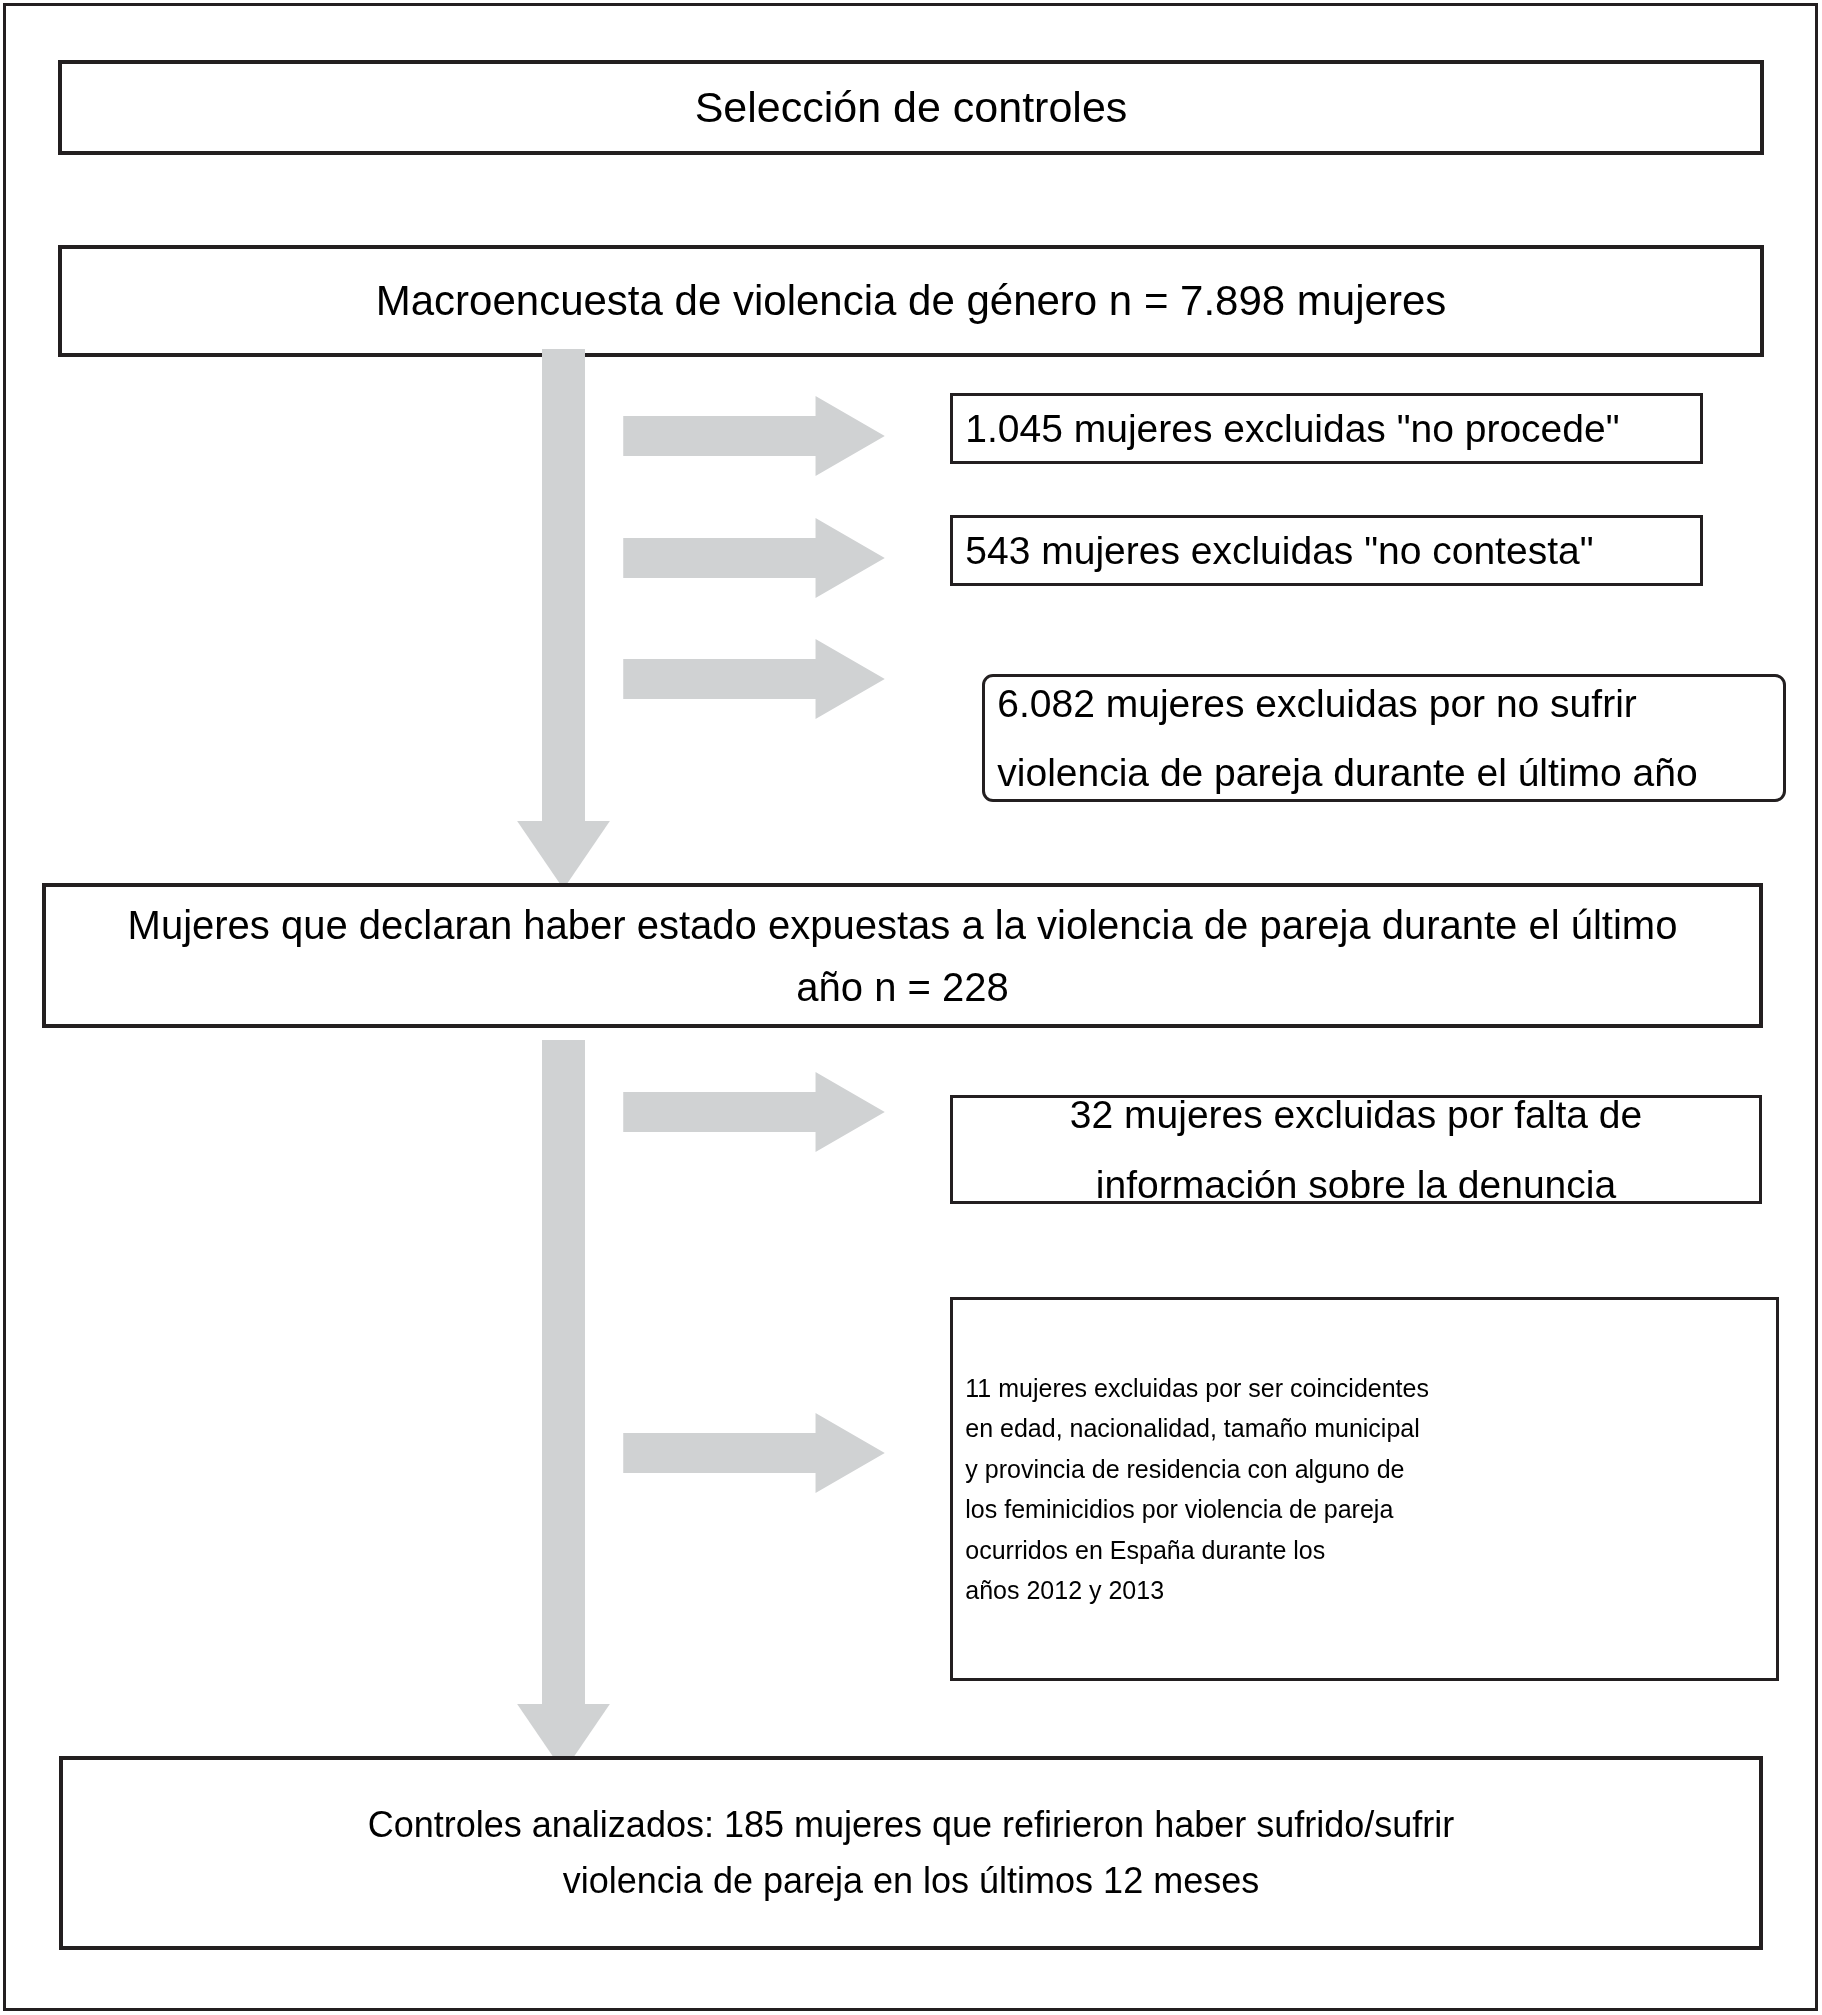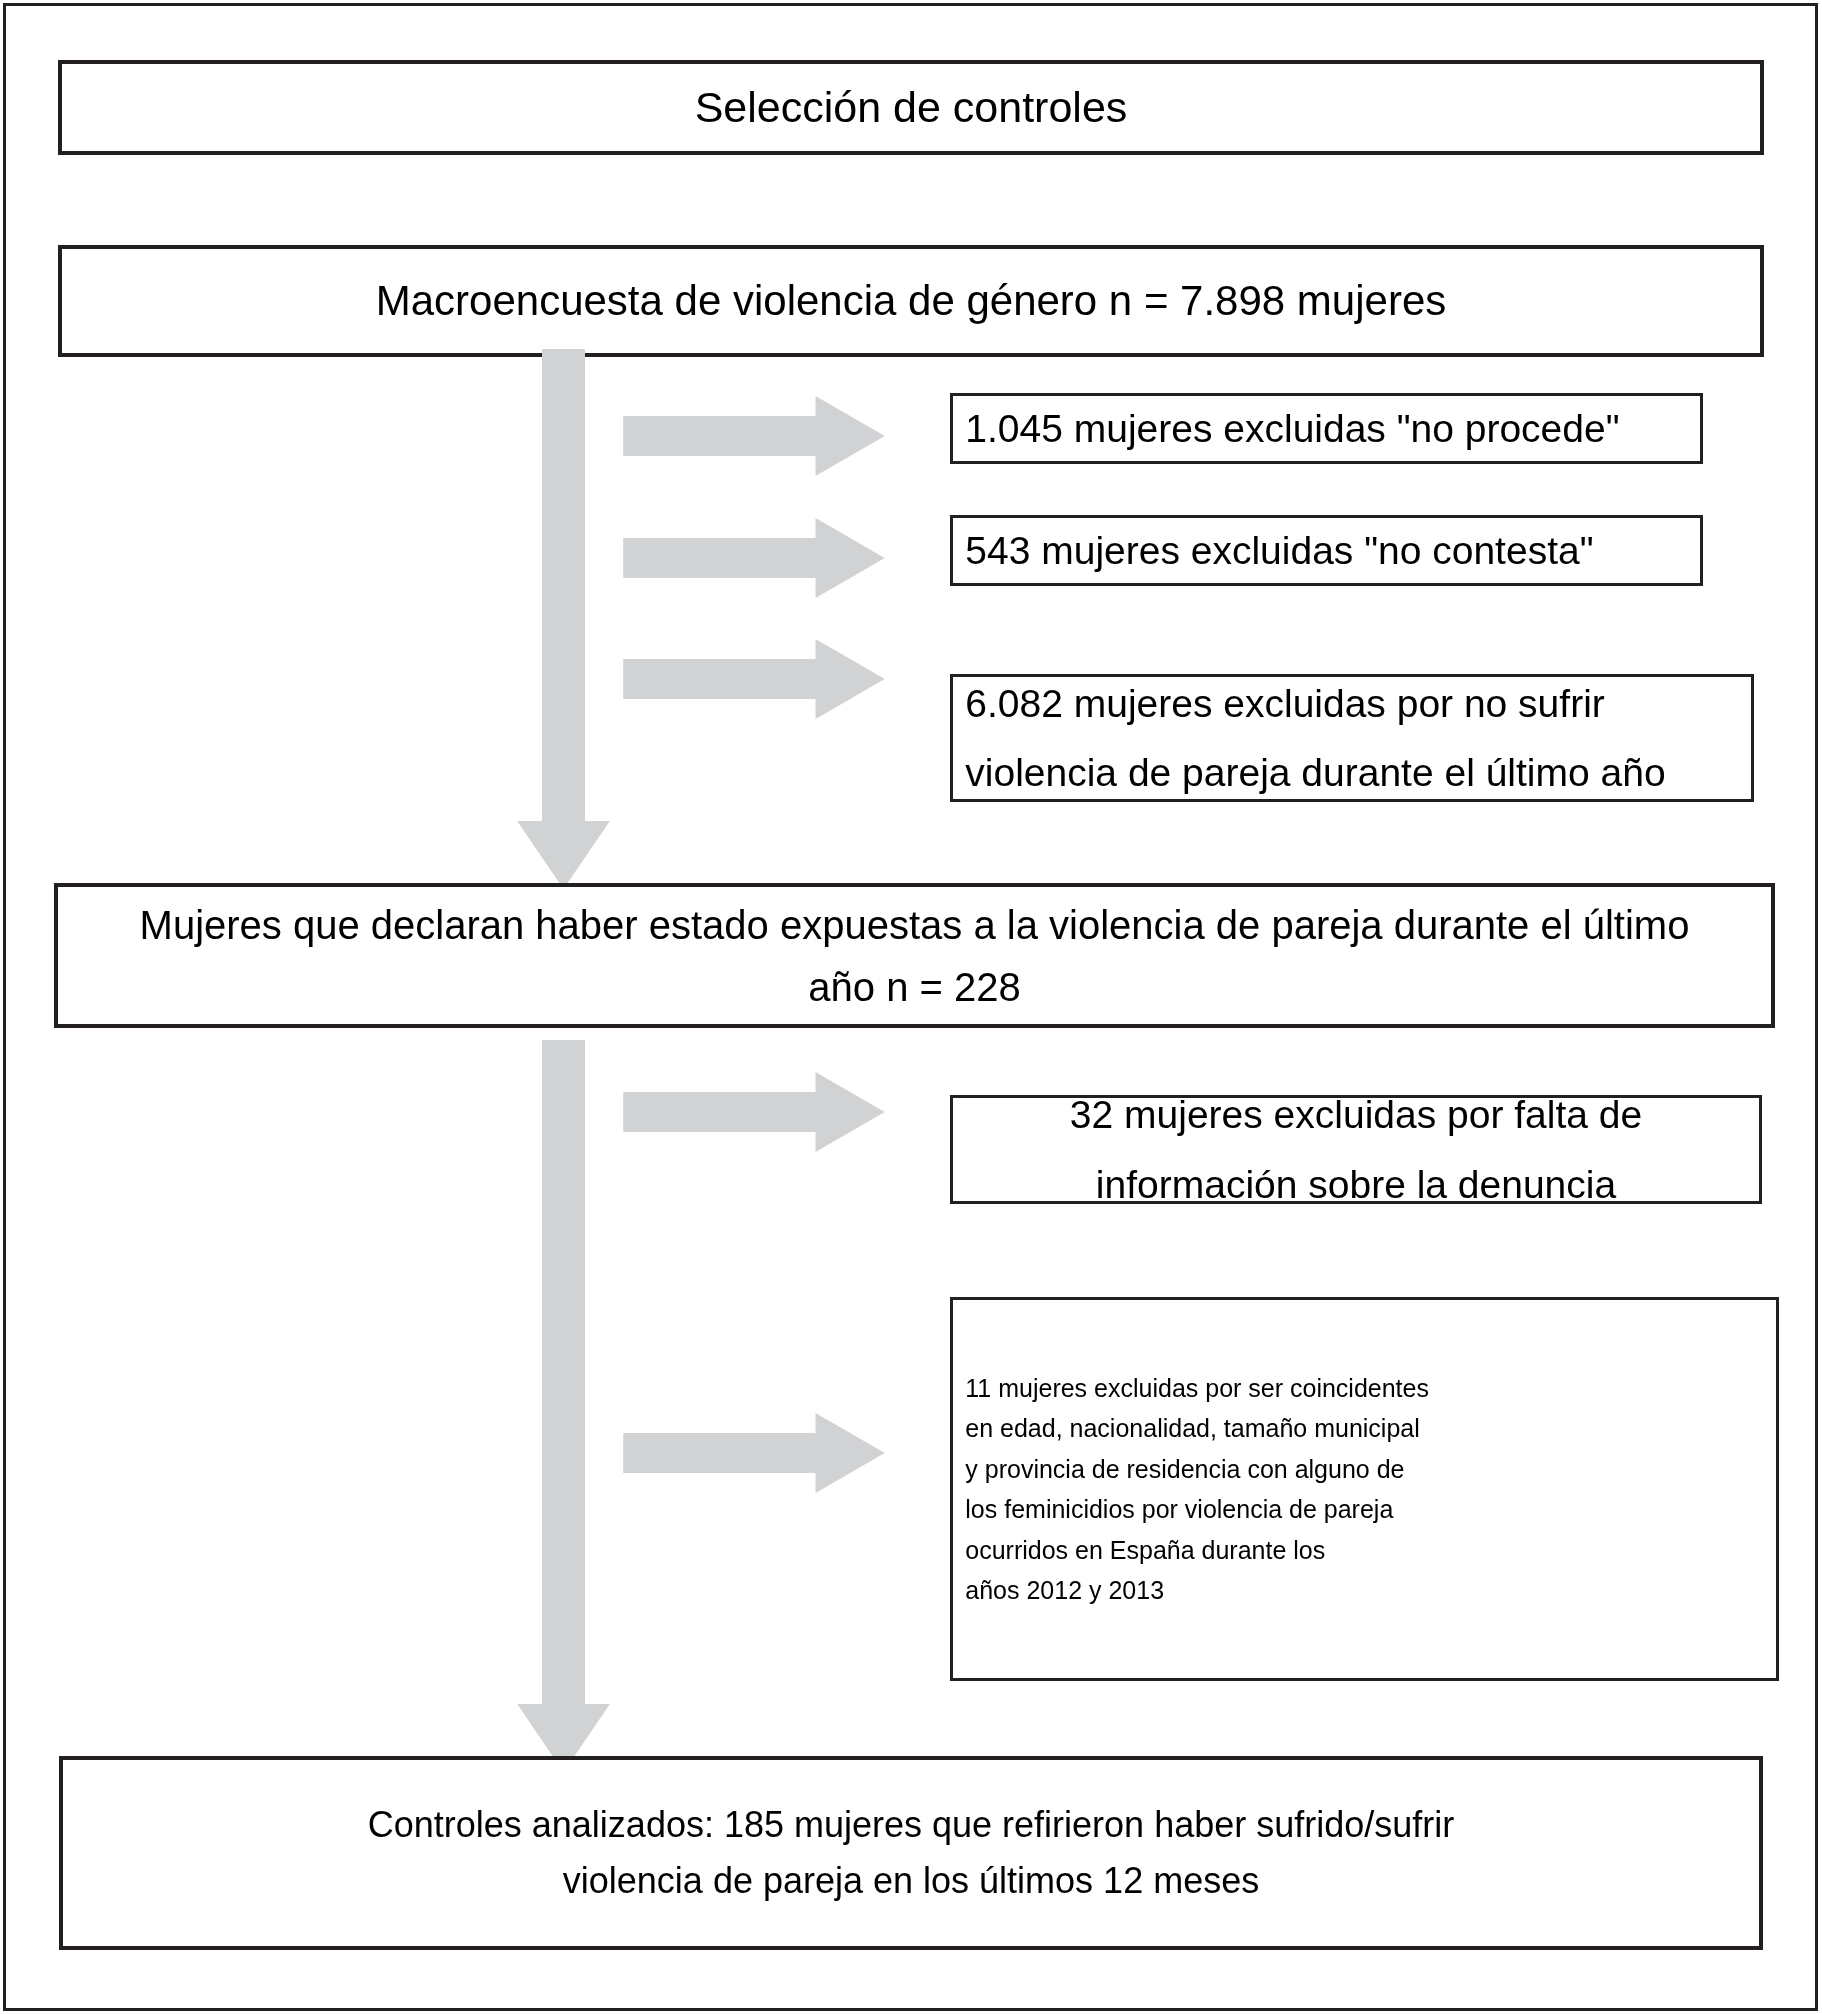--- a/index.html
+++ b/index.html
@@ -115,26 +115,26 @@
   </svg>
 
   <div class="sbox left" style="left:950px; top:515px; width:753px; height:71px; font-size:39px;">
     <span class="txt">543 mujeres excluidas "no contesta"</span>
   </div>
 
   <svg class="arrow-svg" style="left:623px; top:639px;" width="262" height="80" viewBox="0 0 340 104">
     <path d="M0 26 L250 26 L250 0 L340 52 L250 104 L250 78 L0 78 Z"></path>
   </svg>
 
-  <div class="sbox left" style="left:950px; top:674px; width:804px; height:128px; font-size:39px;">
+  <div class="sbox left" style="left:982px; top:674px; width:804px; height:128px; font-size:39px;border-radius:11px;">
     <span class="txt">6.082 mujeres excluidas por no sufrir
 violencia de pareja durante el último año</span>
   </div>
 
-  <div class="fbox center" style="left:54px; top:883px; width:1721px; height:145px; font-size:40px;">
+  <div class="fbox center" style="left:42px; top:883px; width:1721px; height:145px; font-size:40px;">
     <span class="txt">Mujeres que declaran haber estado expuestas a la violencia de pareja durante el último
 año n = 228</span>
   </div>
 
   <div class="v-shaft" style="left:542px; top:1040px; width:43px; height:671px;"></div>
   <svg class="arrow-svg" style="left:517px; top:1704px;" width="93" height="68" viewBox="0 0 120 88">
     <path d="M0 0 L120 0 L60 88 Z"></path>
   </svg>
 
   <svg class="arrow-svg" style="left:623px; top:1072px;" width="262" height="80" viewBox="0 0 340 104">

